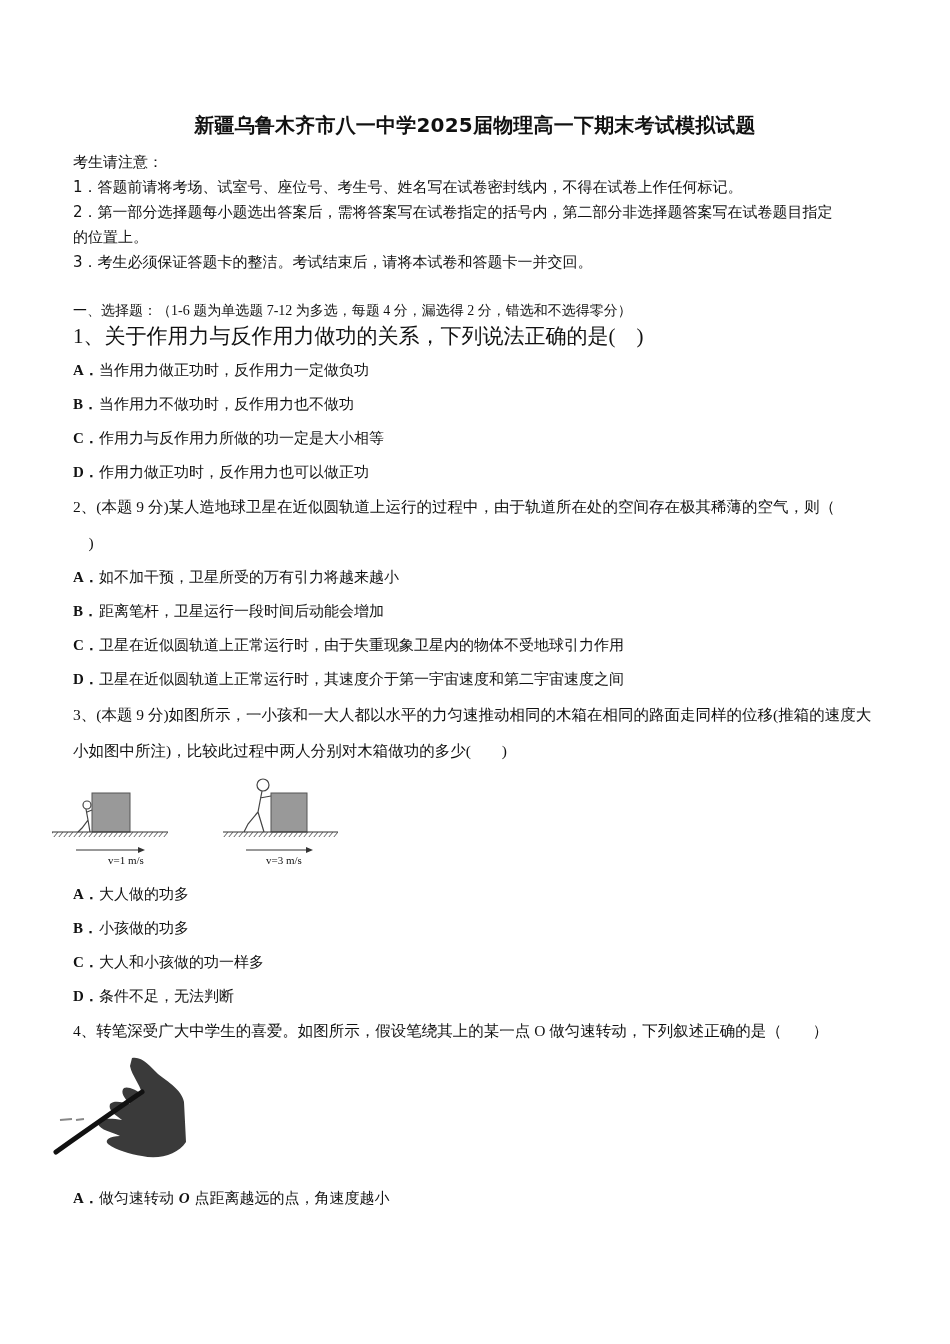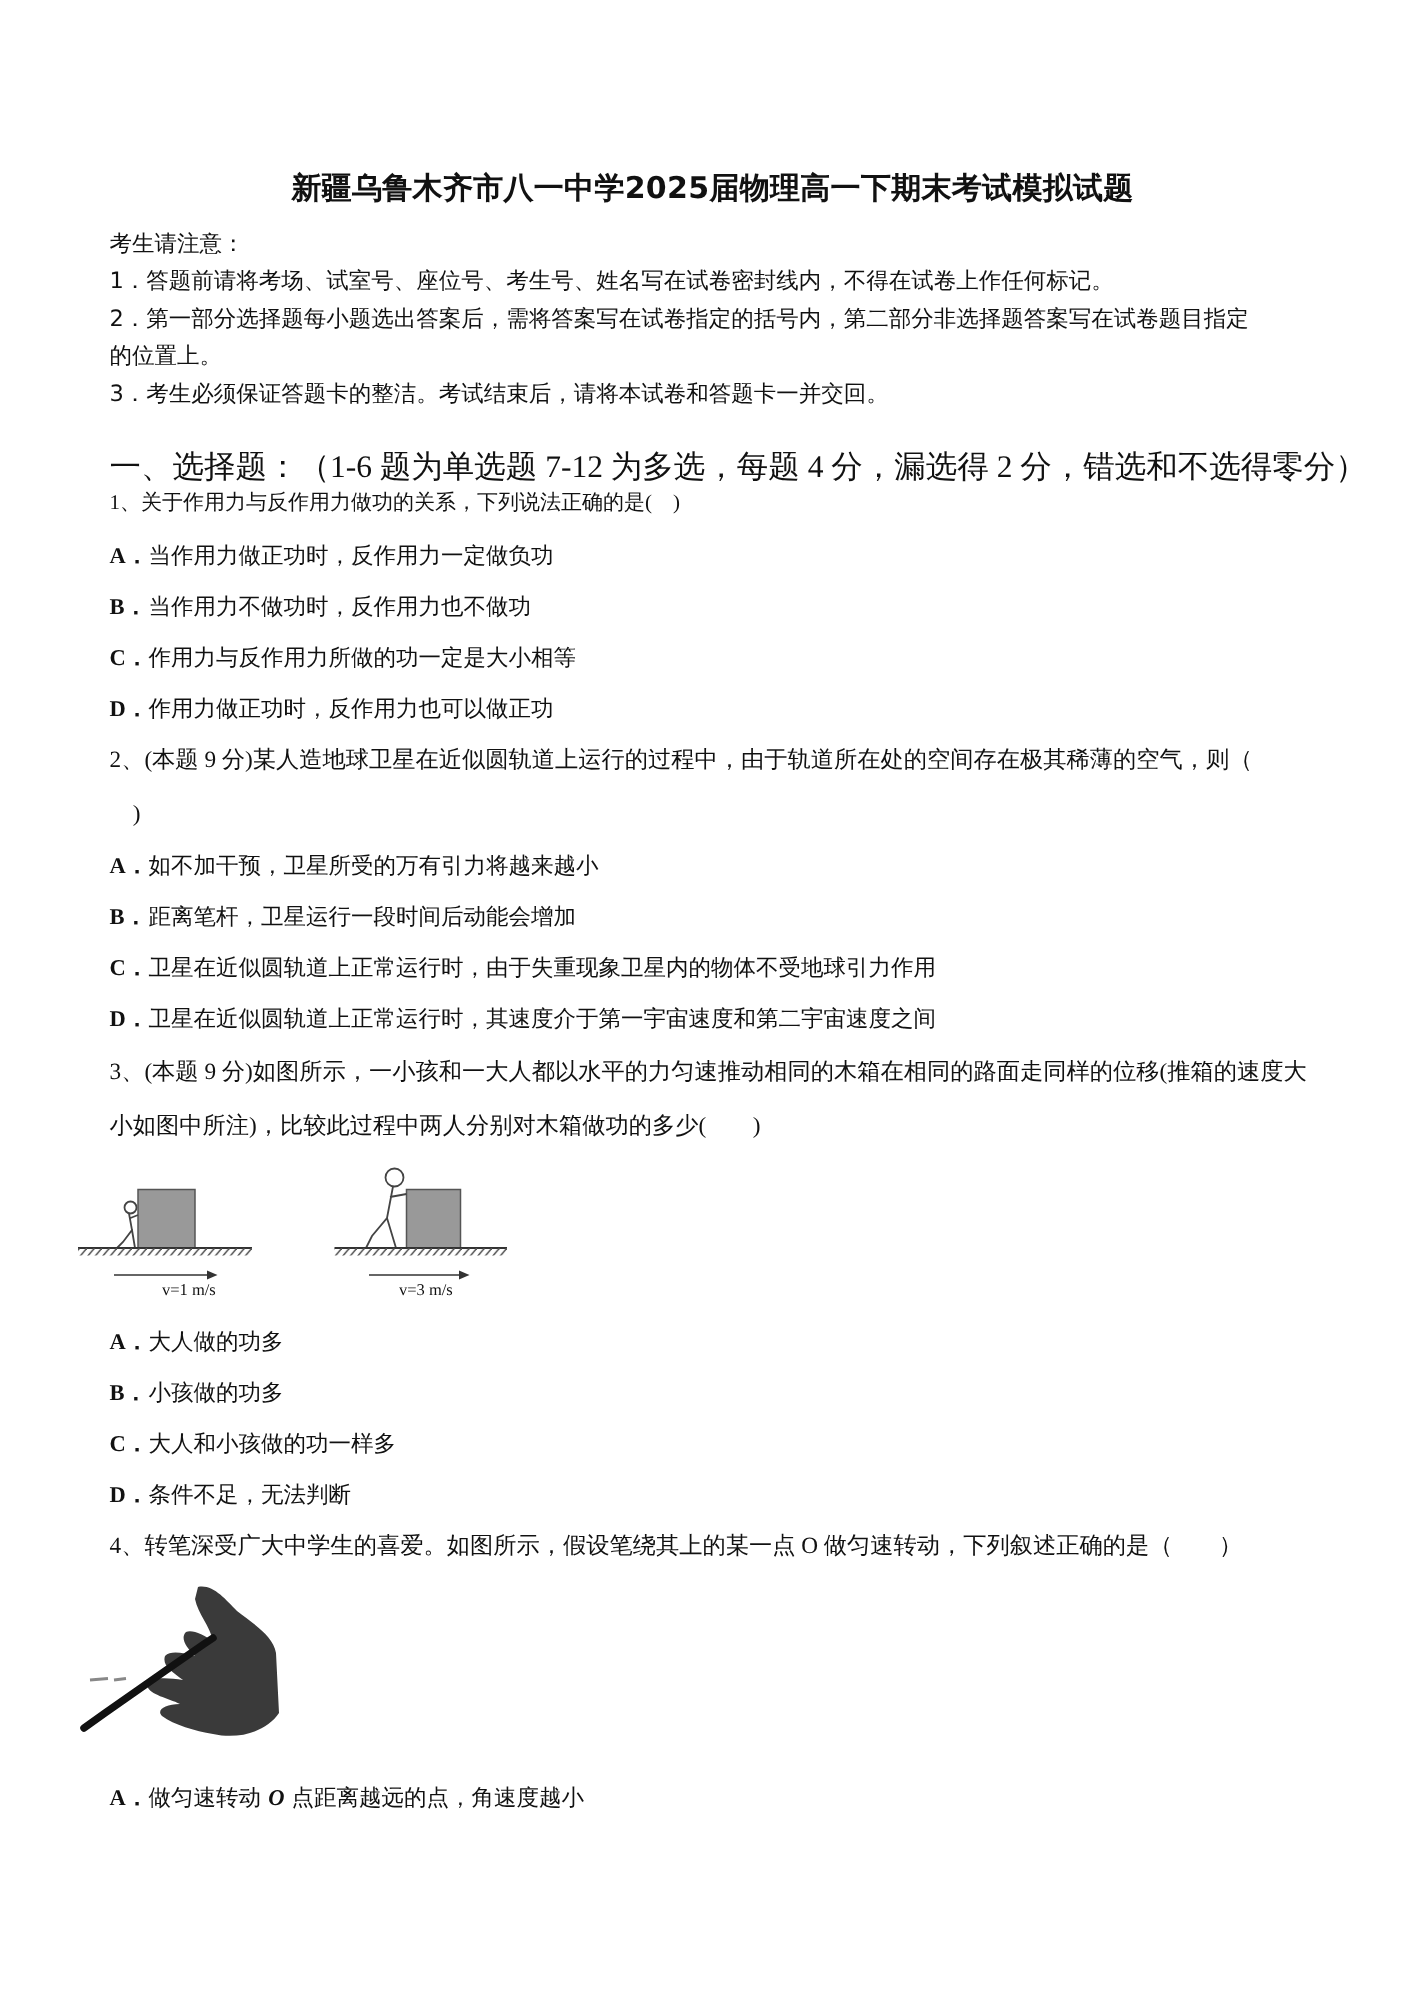--- a/index.html
+++ b/index.html
@@ -33,23 +33,23 @@
 <div class="page">
 
   <div class="title">新疆乌鲁木齐市八一中学2025届物理高一下期末考试模拟试题</div>
 
   <div class="line" style="top:152px;">考生请注意：</div>
   <div class="line" style="top:177px;">1．答题前请将考场、试室号、座位号、考生号、姓名写在试卷密封线内，不得在试卷上作任何标记。</div>
   <div class="line" style="top:202px;">2．第一部分选择题每小题选出答案后，需将答案写在试卷指定的括号内，第二部分非选择题答案写在试卷题目指定</div>
   <div class="line" style="top:227px;">的位置上。</div>
   <div class="line" style="top:252px;">3．考生必须保证答题卡的整洁。考试结束后，请将本试卷和答题卡一并交回。</div>
 
-  <div class="line narrow" style="top:301px; font-size:21px;text-align:right;">一、选择题：（1-6 题为单选题 7-12 为多选，每题 4 分，漏选得 2 分，错选和不选得零分）</div>
+  <div class="line narrow" style="top:301px; font-size:14px;text-align:right;">一、选择题：（1-6 题为单选题 7-12 为多选，每题 4 分，漏选得 2 分，错选和不选得零分）</div>
 
-  <div class="line narrow" style="top:326px; font-size:14px;">1、关于作用力与反作用力做功的关系，下列说法正确的是(　)</div>
+  <div class="line narrow" style="top:326px; font-size:21px;">1、关于作用力与反作用力做功的关系，下列说法正确的是(　)</div>
   <div class="line" style="top:360px;">
     <span class="opt-letter">A．</span><span>当作用力做正功时，反作用力一定做负功</span>
   </div>
   <div class="line" style="top:394px;">
     <span class="opt-letter">B．</span><span>当作用力不做功时，反作用力也不做功</span>
   </div>
   <div class="line" style="top:428px;">
     <span class="opt-letter">C．</span><span>作用力与反作用力所做的功一定是大小相等</span>
   </div>
   <div class="line" style="top:462px;">

